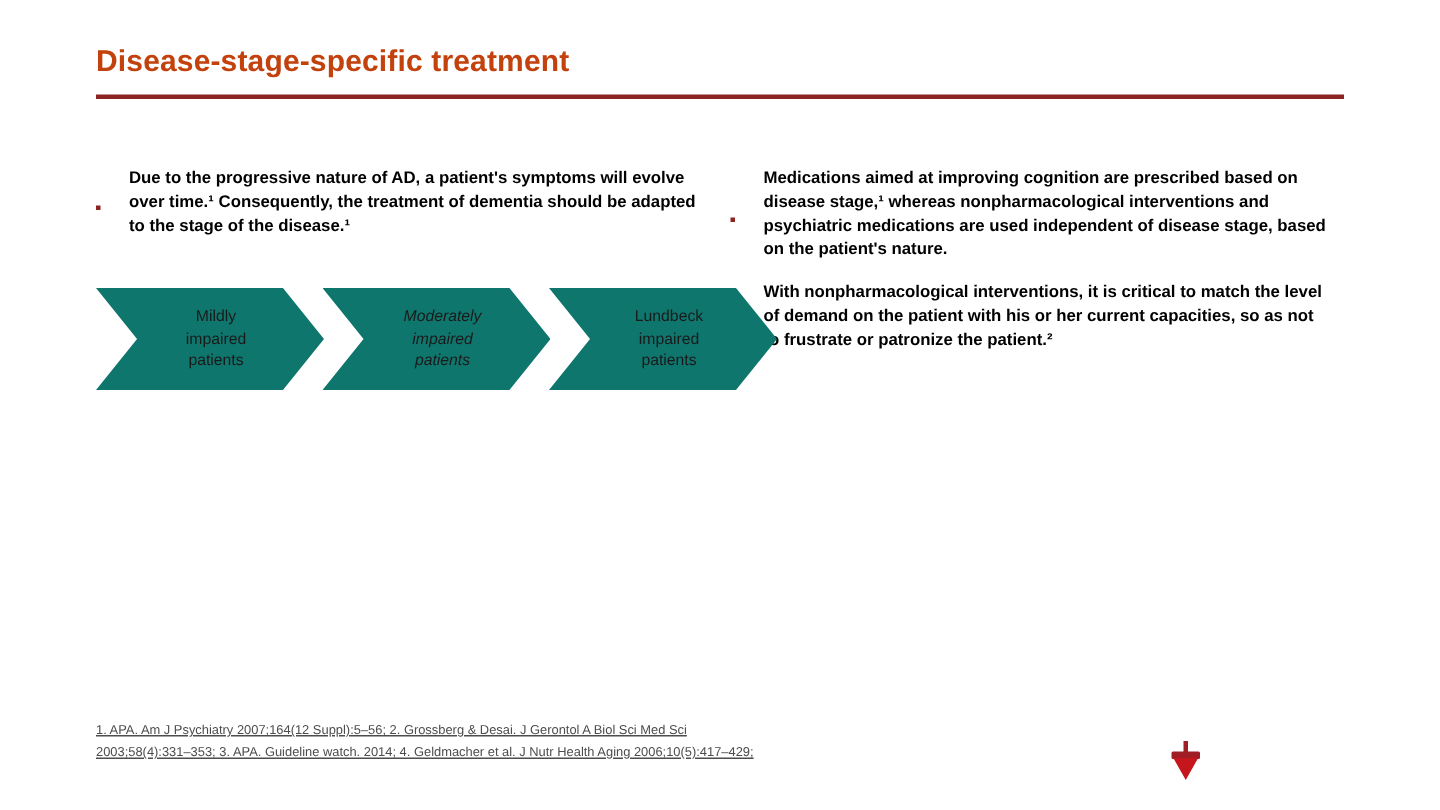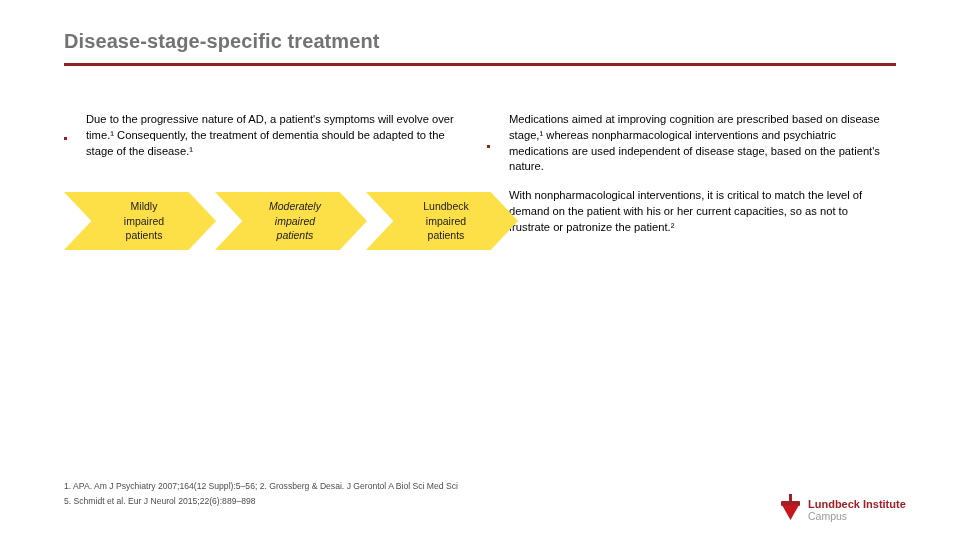--- a/index.html
+++ b/index.html
@@ -17,21 +17,21 @@
   }
 
   
   .slide-title {
     position: absolute;
     left: 64px;
     top: 30px;
     font-size: 20px;
     font-weight: bold;
     letter-spacing: 0.1px;
-    color: #737373;
+    color: #c2410c;
     white-space: nowrap;
   }
   .title-rule {
     position: absolute;
     left: 64px;
     top: 63px;
     width: 832px;
     height: 3px;
     background: #8B2423;
   }
@@ -47,20 +47,21 @@
     position: absolute;
     left: 487px;
     top: 112px;
     width: 400px;
   }
 
   .bullet-row {
     display: flex;
     align-items: center;
     margin-bottom: 13px;
+    font-weight: bold;
   }
   .bullet-mark {
     flex: 0 0 auto;
     width: 22px;
     padding-top: 6px;
   }
   .bullet-mark i {
     display: block;
     width: 3px;
     height: 3px;
@@ -78,22 +79,22 @@
     position: absolute;
     left: 64px;
     top: 192px;
     width: 420px;
     height: 68px;
   }
   .chevron {
     position: absolute;
     top: 0;
     width: 152px;
-    height: 58px;
-    background: #fde047;
+    height: 68px;
+    background: #0f766e;
     -webkit-clip-path: polygon(0 0, 82% 0, 100% 50%, 82% 100%, 0 100%, 18% 50%);
     clip-path: polygon(0 0, 82% 0, 100% 50%, 82% 100%, 0 100%, 18% 50%);
     display: flex;
     align-items: center;
     justify-content: center;
   }
   .chevron:nth-child(1) { left: 0px; }
   .chevron:nth-child(2) { left: 151px; font-style: italic; }
   .chevron:nth-child(3) { left: 302px; }
 
@@ -109,21 +110,21 @@
   
   .refs {
     position: absolute;
     left: 64px;
     top: 479px;
     width: 640px;
     font-size: 8.6px;
     line-height: 14.7px;
     color: #4d4d4d;
   }
-  .refs div { white-space: nowrap; }
+  .refs div { white-space: nowrap; text-decoration: underline; }
 
   
   .logo {
     position: absolute;
     left: 779px;
     top: 491px;
     width: 130px;
     height: 34px;
     display: flex;
     align-items: center;
@@ -227,26 +228,22 @@
     <div class="chevron-label">
       <div>Lundbeck</div>
       <div>impaired</div>
       <div>patients</div>
     </div>
   </div>
 </div>
 
 <div class="refs">
   <div>1. APA. Am J Psychiatry 2007;164(12 Suppl):5–56; 2. Grossberg &amp; Desai. J Gerontol A Biol Sci Med Sci</div>
-  <div>5. Schmidt et al. Eur J Neurol 2015;22(6):889–898</div>
+  <div>2003;58(4):331–353; 3. APA. Guideline watch. 2014; 4. Geldmacher et al. J Nutr Health Aging 2006;10(5):417–429;</div>
 </div>
 
 <div class="logo">
   <span class="logo-mark">
     <span class="stem"></span>
     <span class="bar"></span>
     <span class="drop"></span>
   </span>
-  <span class="logo-text">
-    <span class="logo-line1">Lundbeck Institute</span>
-    <div class="logo-line2">Campus</div>
-  </span>
 </div>
 
 </body></html>

